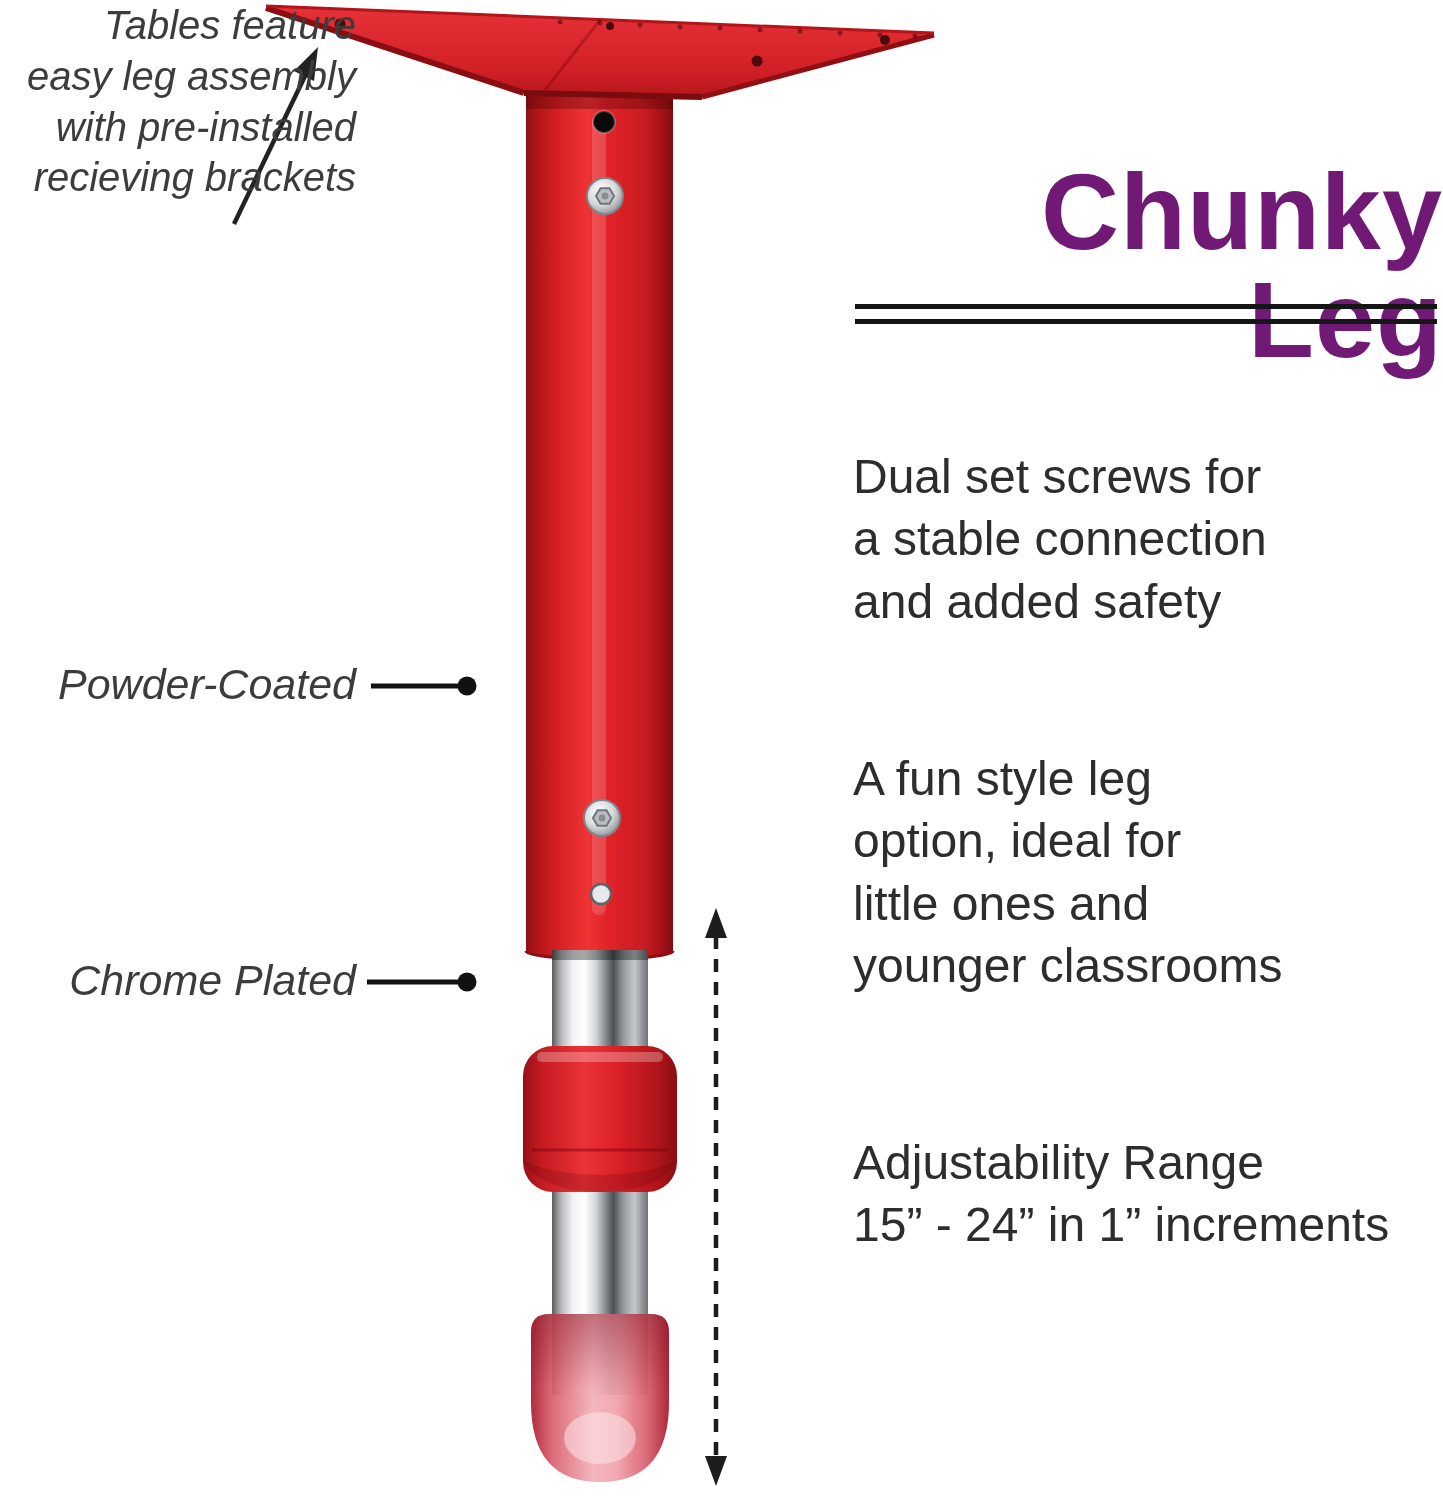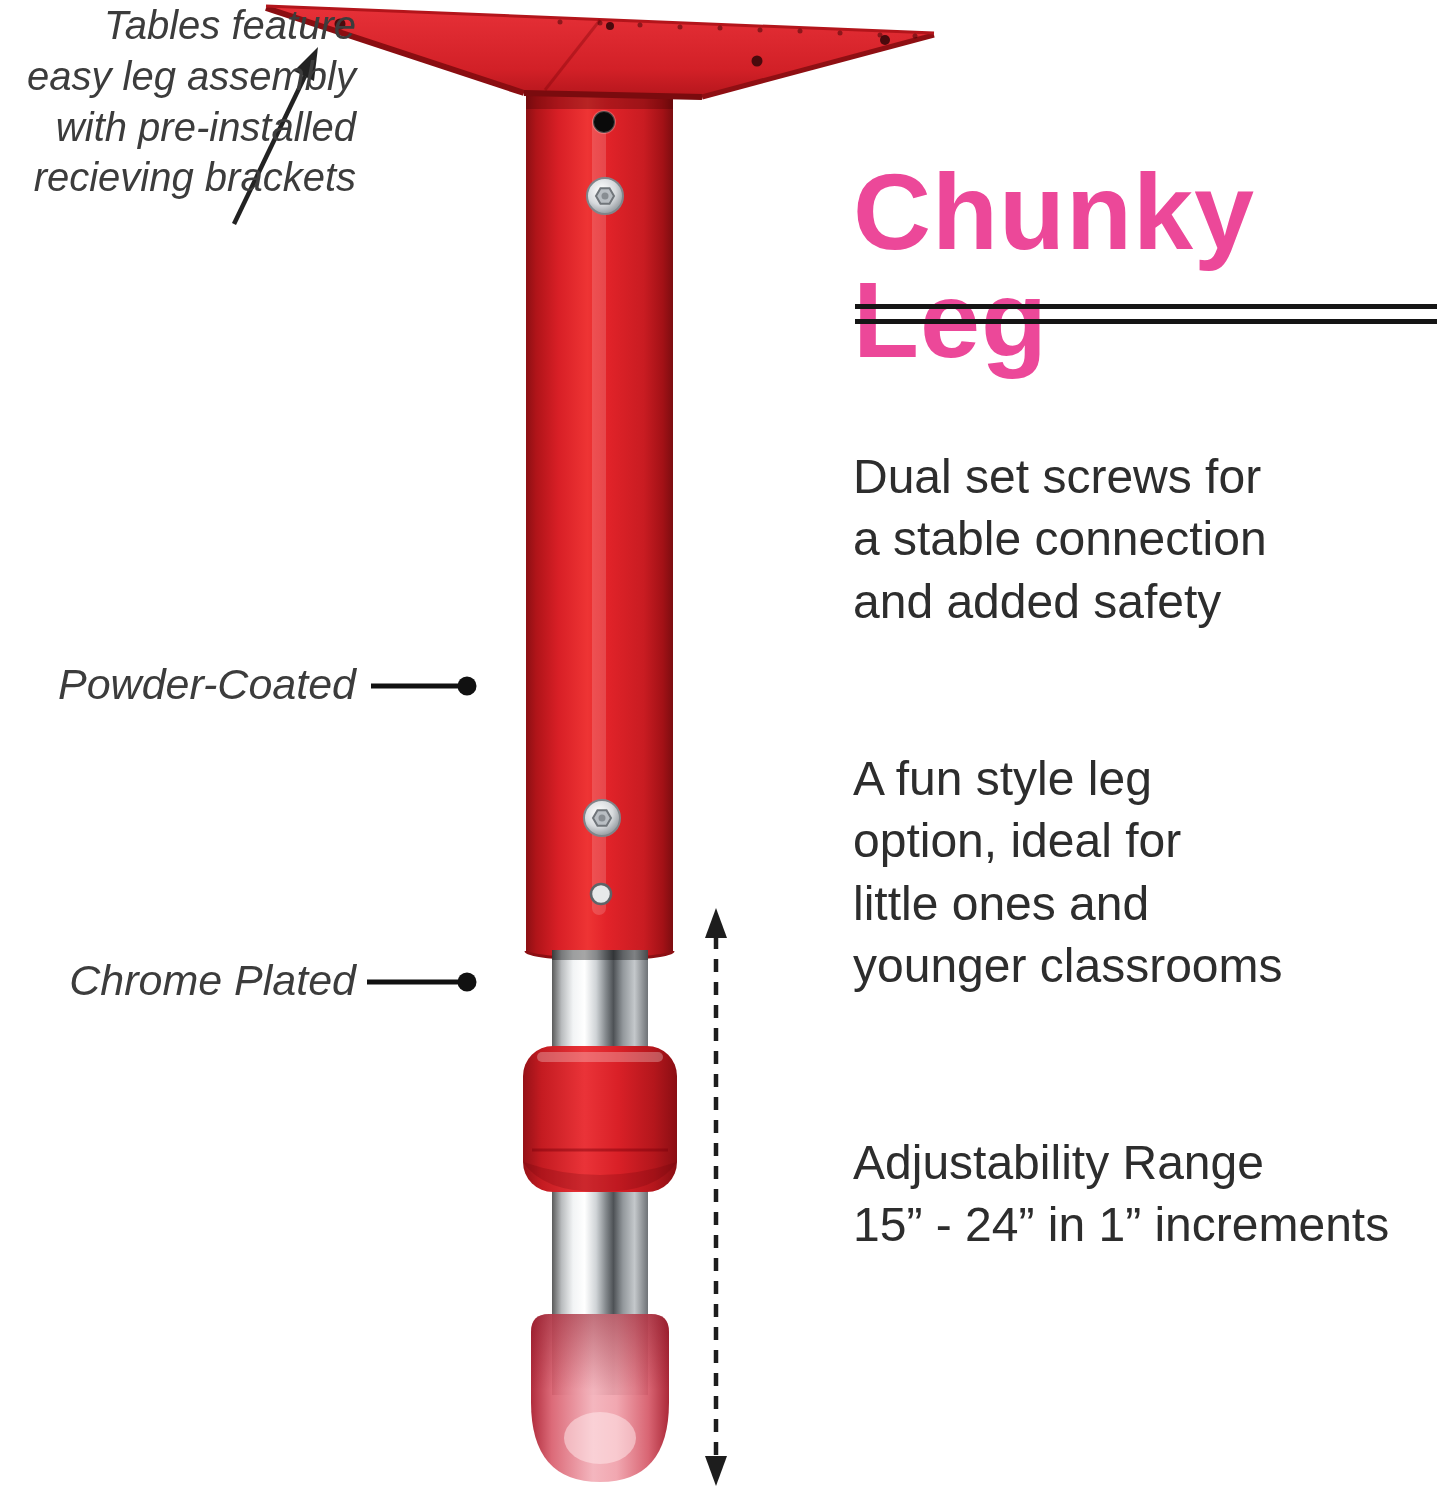--- a/index.html
+++ b/index.html
@@ -29,21 +29,22 @@
   }
   .label-powder{top:661px;}
   .label-chrome{top:957px;}
   .title{
     position:absolute;
     left:853px;top:158px;
     margin:0;
     font-size:108px;line-height:1;
     font-weight:700;
     letter-spacing:1px;
-    color:#ec4899;
+    color:#701a75;
+    text-align:right;
   }
   .rule{
     position:absolute;
     left:855px;top:304px;
     width:582px;height:10px;
     border-top:5px solid #151515;
     border-bottom:5px solid #151515;
   }
   .feature{
     position:absolute;

